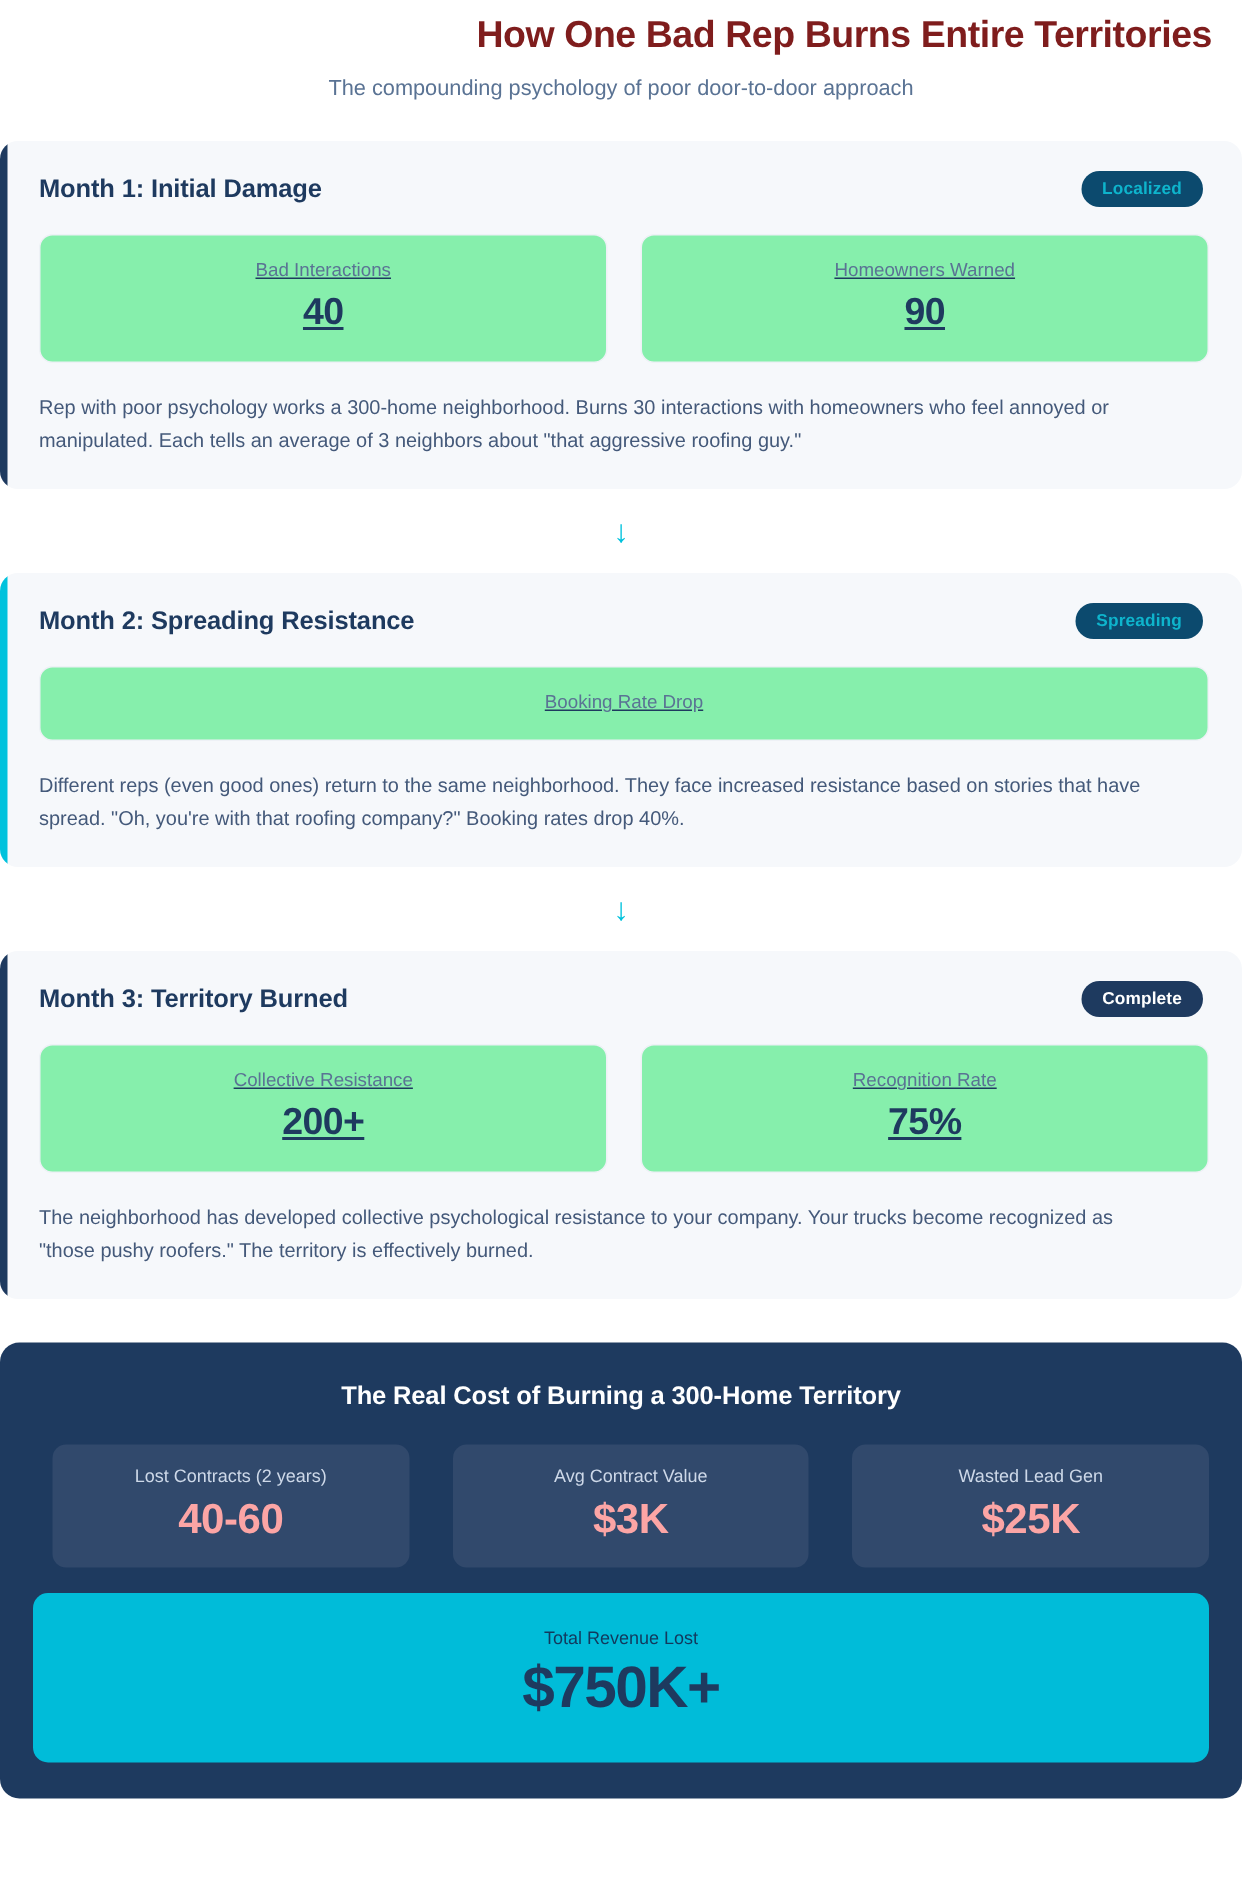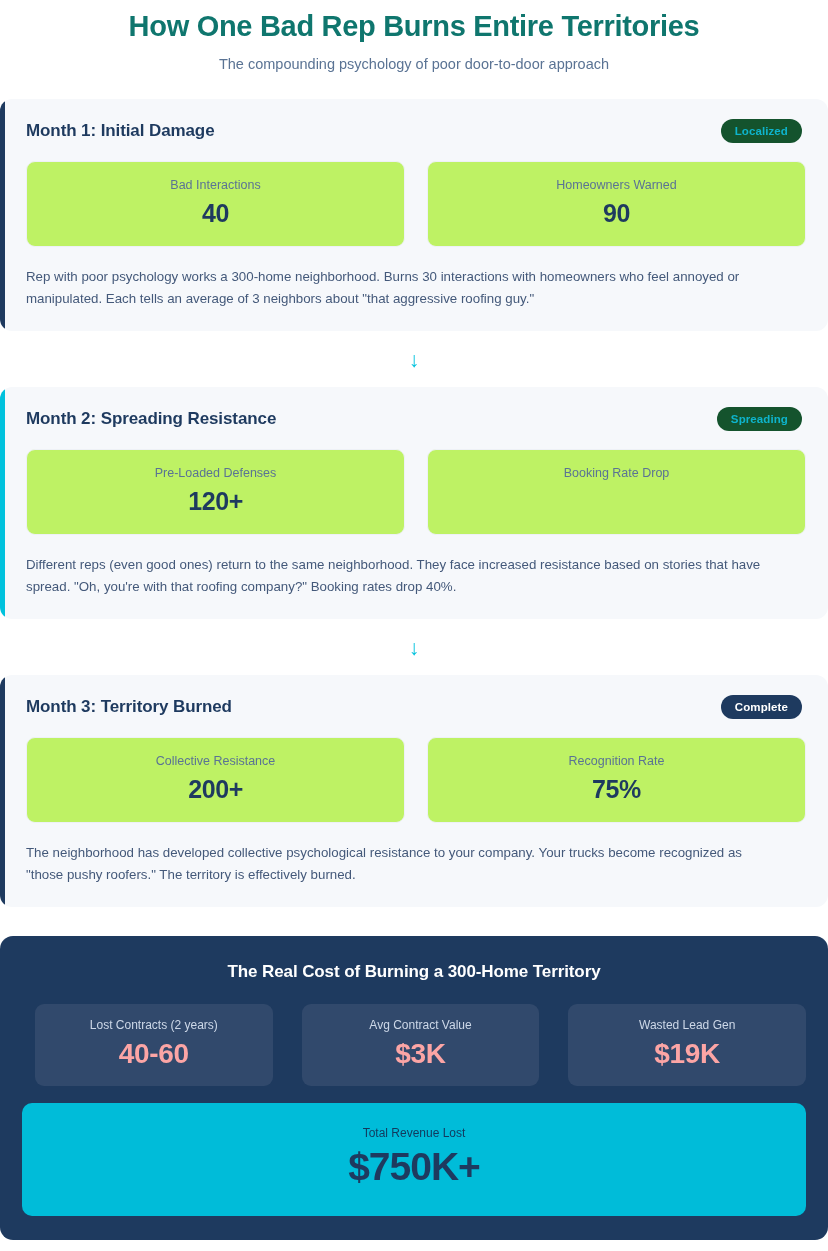--- a/index.html
+++ b/index.html
@@ -22,26 +22,27 @@
     position: relative;
     overflow: hidden;
   }
 
   
   .header {
     padding: 4px 20px 0 20px;
     text-align: center;
   }
   .header-title {
-    font-size: 29px;
-    font-weight: bold;
-    color: #0f766e;
+    font-size: 25px;
+    font-weight: bold;
+    color: #7f1d1d;
     letter-spacing: -0.3px;
     line-height: 1.25;
     padding-top: 4px;
+    text-align: right;
   }
   .header-subtitle {
     margin-top: 12px;
     font-size: 14.5px;
     color: #5a7394;
     font-weight: 400;
   }
 
   
   .timeline {
@@ -79,40 +80,41 @@
   }
   .badge {
     font-size: 11.5px;
     font-weight: bold;
     border-radius: 999px;
     padding: 6px 14px;
     white-space: nowrap;
     letter-spacing: 0.1px;
   }
   .badge.badge-light {
-    background: #14532d;
+    background: #0c4a6e;
     color: #0eb4cc;
   }
   .badge.badge-dark {
     background: #1e3a5f;
     color: #ffffff;
   }
 
   .metrics {
     display: flex;
     gap: 22px;
     margin-top: 18px;
   }
   .metric {
     flex: 1 1 0;
-    background: #bef264;
+    background: #86efac;
     border: 1px solid #eef1f6;
     border-radius: 9px;
     padding: 16px 10px 18px 10px;
     text-align: center;
+    text-decoration: underline;
   }
   .metric-label {
     font-size: 12.5px;
     color: #5a7394;
     font-weight: 400;
   }
   .metric-value {
     margin-top: 7px;
     font-size: 25px;
     font-weight: bold;
@@ -237,24 +239,20 @@
       <div class="connector-arrow">↓</div>
     </div>
 
     <div class="stage-card accent-cyan">
       <div class="stage-head">
         <div class="stage-title">Month 2: Spreading Resistance</div>
         <div class="badge badge-light">Spreading</div>
       </div>
       <div class="metrics">
         <div class="metric">
-          <div class="metric-label">Pre-Loaded Defenses</div>
-          <div class="metric-value">120+</div>
-        </div>
-        <div class="metric">
           <div class="metric-label">Booking Rate Drop</div>
         </div>
       </div>
       <div class="stage-desc">Different reps (even good ones) return to the same neighborhood. They face increased resistance based on stories that have spread. "Oh, you're with that roofing company?" Booking rates drop 40%.</div>
     </div>
 
     <div class="connector">
       <div class="connector-arrow">↓</div>
     </div>
 
@@ -284,21 +282,21 @@
       <div class="cost-box">
         <div class="cost-box-label">Lost Contracts (2 years)</div>
         <div class="cost-box-value">40-60</div>
       </div>
       <div class="cost-box">
         <div class="cost-box-label">Avg Contract Value</div>
         <div class="cost-box-value">$3K</div>
       </div>
       <div class="cost-box">
         <div class="cost-box-label">Wasted Lead Gen</div>
-        <div class="cost-box-value">$19K</div>
+        <div class="cost-box-value">$25K</div>
       </div>
     </div>
     <div class="total-box">
       <div class="total-label">Total Revenue Lost</div>
       <div class="total-value">$750K+</div>
     </div>
   </div>
 
 </div>
 

